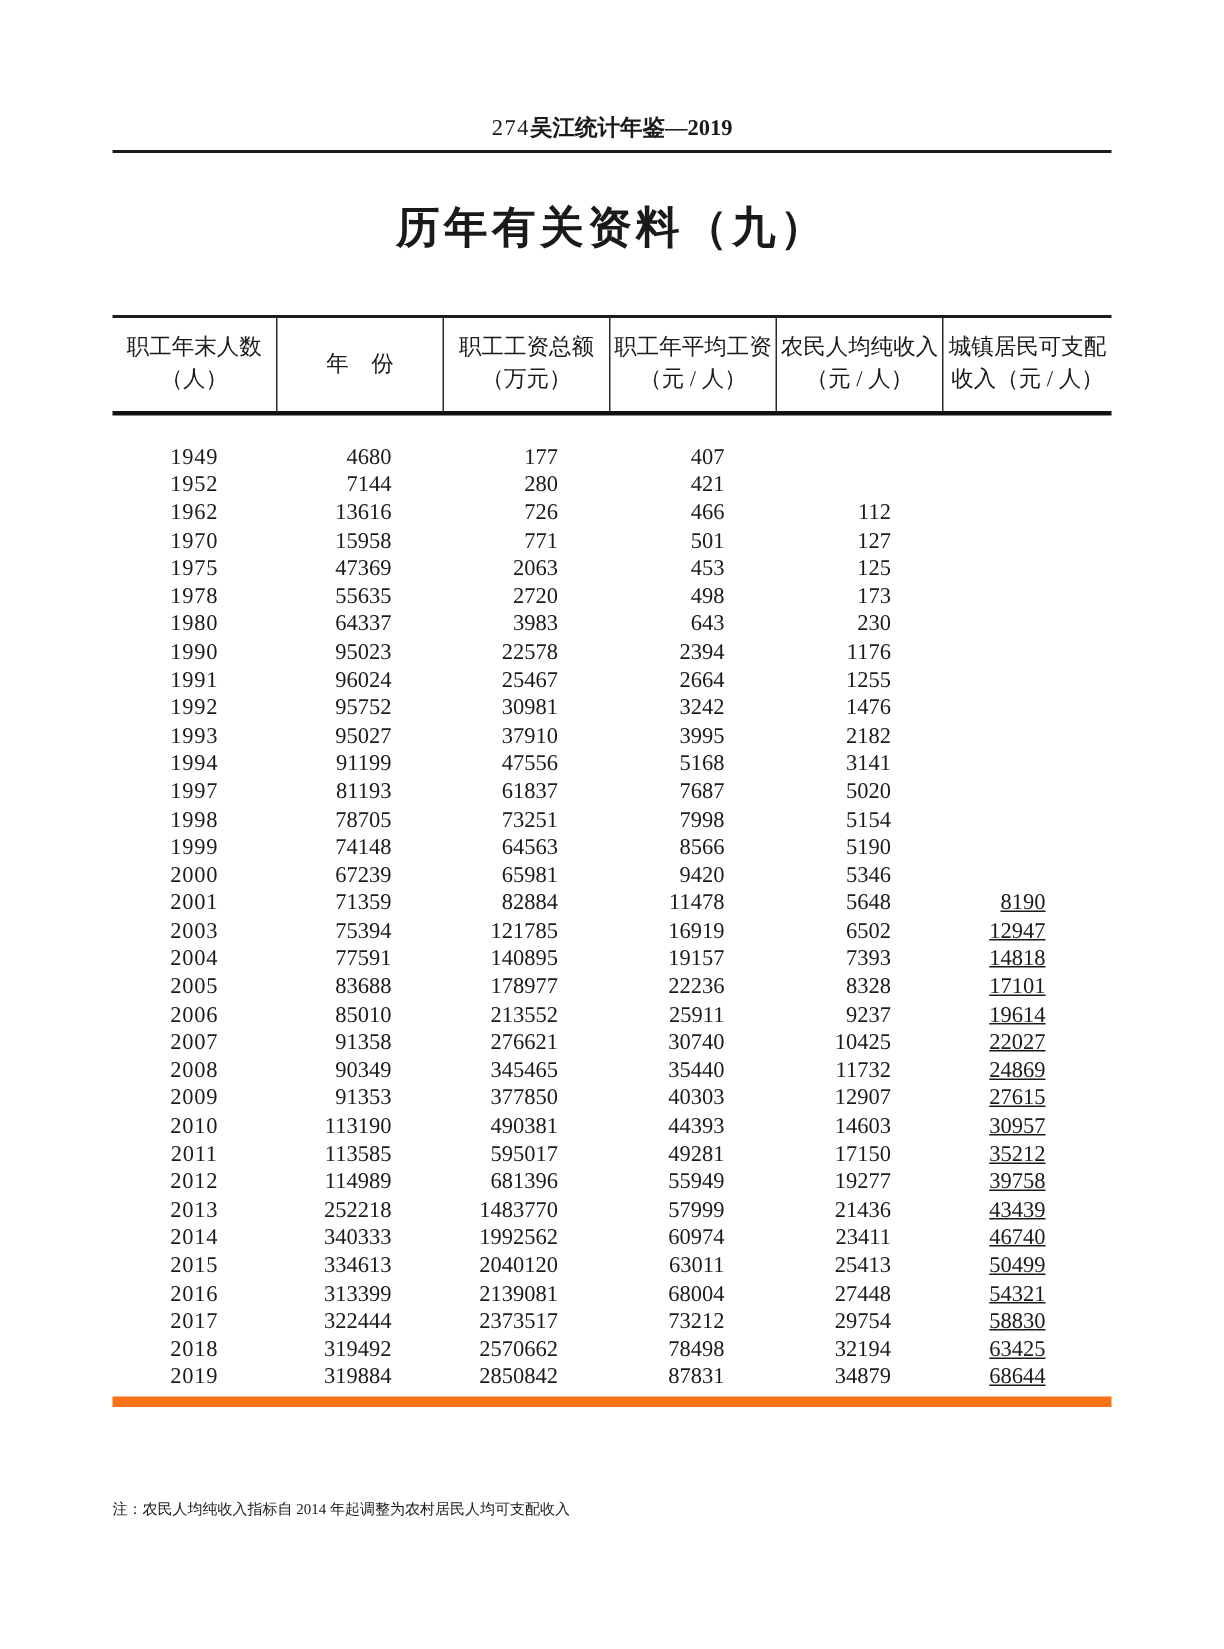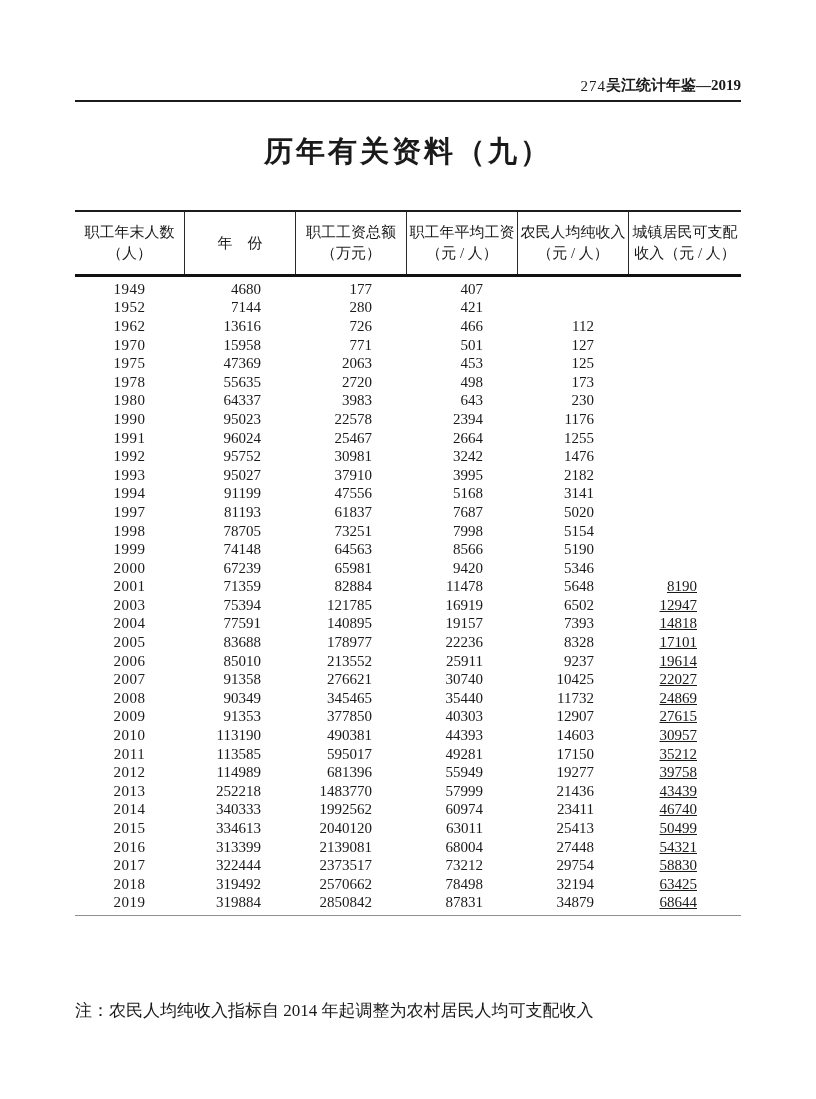--- a/index.html
+++ b/index.html
@@ -16,21 +16,21 @@
     margin: 0 auto;
     overflow: hidden;
   }
   
   .header-bar {
     position: absolute;
     left: 75px;
     right: 75px;
     top: 76px;
     display: flex;
-    justify-content: flex-end;
+    justify-content: center;
     align-items: flex-end;
     border-bottom: 2px solid #1c1c1c;
     padding-bottom: 5px;
     font-size: 15px;
   }
   .header-bar .pagenum { letter-spacing: 1px; }
   .header-bar .book { font-weight: 600; }
   
   .doc-title {
     position: absolute;
@@ -62,40 +62,40 @@
     justify-content: center;
     align-items: center;
     text-align: center;
     font-size: 15px;
     line-height: 21px;
     border-left: 1px solid #2a2a2a;
     font-weight: 500;
   }
   .th:first-child { border-left: none; }
   .tbody {
-    border-bottom: 1px solid #f97316;
-    padding-top: 3px;
+    border-bottom: 7px solid #f97316;
+    padding-top: 19px;
     padding-bottom: 3px;
   }
   .tr {
     display: grid;
     grid-template-columns: 109px 111px 111px 111px 111px 113px;
     height: 18.6px;
     align-items: center;
     font-size: 15px;
   }
   .c-year { text-align: center; letter-spacing: 0.5px; }
   .c-num  { text-align: right; padding-right: 34px; }
   .tr .c-num:last-child { padding-right: 44px; text-decoration: underline; }
   
   .note {
     position: absolute;
     left: 75px;
     top: 999px;
-    font-size: 17px;
+    font-size: 10px;
   }
 </style>
 </head>
 <body>
 
 <div class="page">
 
   <div class="header-bar">
     <span class="pagenum">274</span>
     <span class="book">吴江统计年鉴—2019</span>

